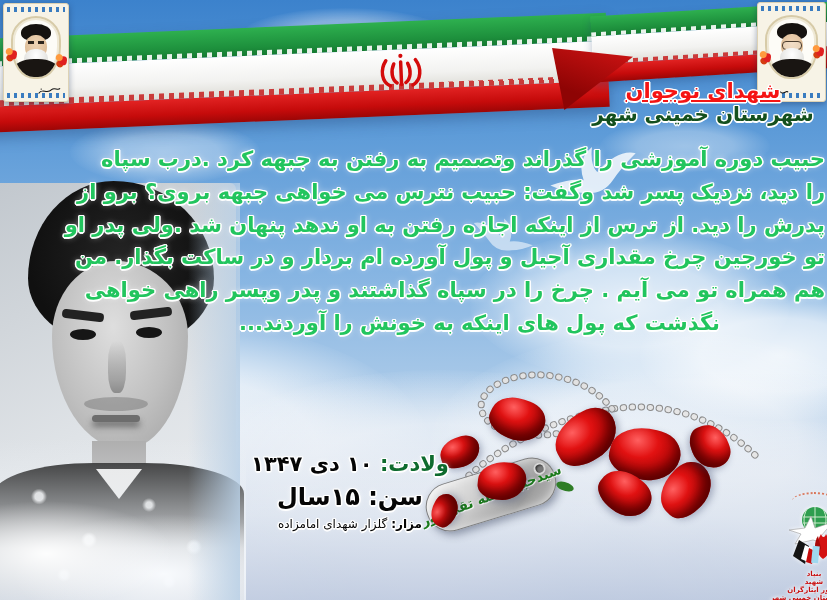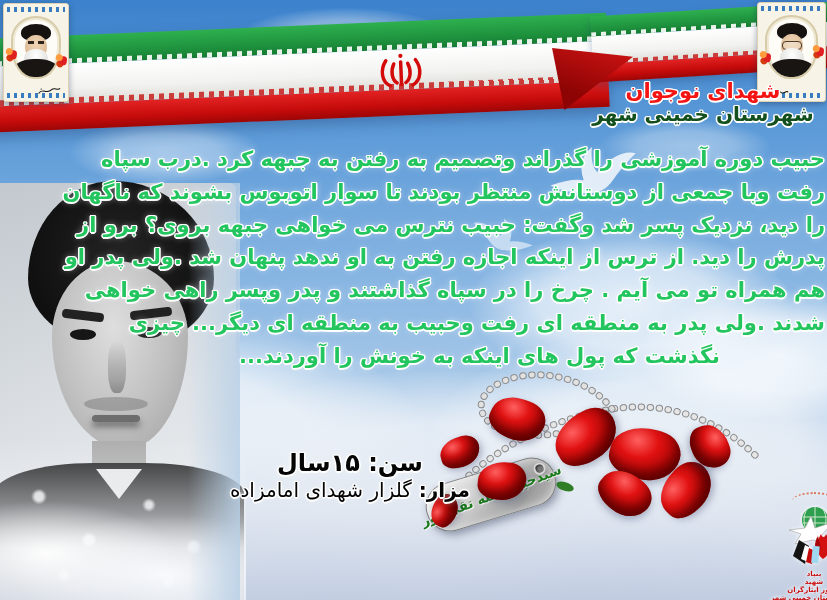--- a/index.html
+++ b/index.html
@@ -57,21 +57,21 @@
   .robe{position:absolute;left:50%;bottom:-4px;transform:translateX(-50%);
     width:44px;height:22px;background:#191512;border-radius:45% 45% 0 0;}
   .flower{position:absolute;width:12px;height:16px;border-radius:50%;
     background:radial-gradient(circle at 35% 35%,#ff9a3d 0 3px,rgba(0,0,0,0) 4px),
                radial-gradient(circle at 70% 55%,#e02020 0 4px,rgba(0,0,0,0) 5px),
                radial-gradient(circle at 40% 75%,#d43c10 0 3px,rgba(0,0,0,0) 4px);}
   .sig{position:absolute;bottom:3px;width:26px;height:14px;}
   
   .title-block{position:absolute;right:6px;top:80px;width:236px;text-align:center;z-index:7;line-height:23px;}
   .title-red{font-size:21px;font-weight:bold;color:#f51414;white-space:nowrap;
-    text-shadow:-1.5px 0 #fff,1.5px 0 #fff,0 -1.5px #fff,0 1.5px #fff,1px 1px #fff,-1px -1px #fff,1px -1px #fff,-1px 1px #fff;}
+    text-shadow:-1.5px 0 #fff,1.5px 0 #fff,0 -1.5px #fff,0 1.5px #fff,1px 1px #fff,-1px -1px #fff,1px -1px #fff,-1px 1px #fff;text-decoration:underline;}
   .title-green{font-size:20px;font-weight:bold;color:#14501e;white-space:nowrap;
     text-shadow:-1.5px 0 #fff,1.5px 0 #fff,0 -1.5px #fff,0 1.5px #fff,1px 1px #fff,-1px -1px #fff,1px -1px #fff,-1px 1px #fff;}
   
   .story{position:absolute;left:134px;top:143px;width:691px;z-index:30;text-align:center;}
   .story .line{font-size:21px;font-weight:bold;color:#22c55e;line-height:32.8px;white-space:nowrap;
     text-shadow:-1.5px 0 rgba(255,255,255,.95),1.5px 0 rgba(255,255,255,.95),0 -1.5px rgba(255,255,255,.95),
       0 1.5px rgba(255,255,255,.95),1px 1px #fff,-1px -1px #fff,1px -1px #fff,-1px 1px #fff,0 0 7px rgba(255,255,255,.7);}
   
   .photo{position:absolute;left:0;top:183px;width:236px;height:417px;z-index:10;}
   .photo .pbg{position:absolute;inset:0;
@@ -113,21 +113,21 @@
     background:linear-gradient(to left,rgba(185,208,230,.85),rgba(185,208,230,0));}
   
   .dove{position:absolute;z-index:8;}
   
   .info-block{position:absolute;left:222px;top:447px;width:256px;z-index:31;text-align:center;}
   .info-line{white-space:nowrap;font-weight:bold;color:#050505;
     text-shadow:-1.5px 0 #fff,1.5px 0 #fff,0 -1.5px #fff,0 1.5px #fff,1px 1px #fff,-1px -1px #fff,1px -1px #fff,-1px 1px #fff,0 0 6px rgba(255,255,255,.8);}
   .l-birth{font-size:21px;line-height:34px;}
   .l-death{font-size:22px;line-height:35px;}
   .l-age{font-size:24px;line-height:33px;}
-  .l-grave{font-size:20px;line-height:21px;font-weight:bold;}
+  .l-grave{font-size:12px;line-height:21px;font-weight:bold;}
   .lbl-green{color:#0e6b2e;}
   .lbl-red{color:#e00505;}
   
   .chain{position:absolute;left:420px;top:355px;z-index:20;}
   .dogtag{position:absolute;left:424px;top:470px;width:132px;height:47px;z-index:21;
     transform:rotate(-17deg);border-radius:24px;border:1px solid #7e7e7e;
     background:linear-gradient(145deg,#f4f4f4 0%,#cfcfcf 40%,#9c9c9c 75%,#bdbdbd 100%);
     box-shadow:2px 4px 8px rgba(40,50,80,.45), inset 0 0 10px rgba(255,255,255,.6);}
   .dogtag .hole{position:absolute;right:8px;top:9px;width:8px;height:8px;border-radius:50%;
     background:#777;box-shadow:inset 1px 1px 2px #333,0 0 0 2px #d7d7d7;}
@@ -254,25 +254,24 @@
     <div class="pmouth"></div>
     <div class="pneck"></div>
     <div class="jacket"></div>
     <div class="collar"></div>
     <div class="fade-b"></div>
     <div class="fade-r"></div>
   </div>
 
   <div class="story">
     <div class="line">حبیب دوره آموزشی را گذراند وتصمیم به رفتن به جبهه کرد .درب سپاه</div>
-    <div class="line">رفت وبا جمعی از دوستانش منتظر بودند تا سوار اتوبوس بشوند که ناگهان</div>
     <div class="line">را دید، نزدیک پسر شد وگفت: حبیب نترس می خواهی جبهه بروی؟ برو از</div>
     <div class="line">پدرش را دید. از ترس از اینکه اجازه رفتن به او ندهد پنهان شد .ولی پدر او</div>
+    <div class="line">تو خورجین چرخ مقداری آجیل و پول آورده ام بردار و در ساکت بگذار. من</div>
     <div class="line">هم همراه تو می آیم . چرخ را در سپاه گذاشتند و پدر وپسر راهی خواهی</div>
-    <div class="line">شدند .ولی پدر به منطقه ای رفت وحبیب به منطقه ای دیگر... چیزی</div>
     <div class="line">نگذشت که پول های اینکه به خونش را آوردند...</div>
   </div>
 
   <svg class="chain" width="345" height="150" viewBox="0 0 345 150">
     <g fill="none" stroke-linecap="round">
       <path d="M335,100 C295,62 245,46 192,54 C132,64 82,90 45,124" stroke="#8d8d8d" stroke-width="7" stroke-dasharray="0.5 8.5"></path>
       <path d="M335,100 C295,62 245,46 192,54 C132,64 82,90 45,124" stroke="#e6e6e6" stroke-width="5" stroke-dasharray="0.5 8.5"></path>
       <path d="M192,54 C165,18 105,10 73,32 C48,50 64,78 108,80 C145,82 175,70 192,54" stroke="#8d8d8d" stroke-width="7" stroke-dasharray="0.5 8.5"></path>
       <path d="M192,54 C165,18 105,10 73,32 C48,50 64,78 108,80 C145,82 175,70 192,54" stroke="#e2e2e2" stroke-width="5" stroke-dasharray="0.5 8.5"></path>
     </g>
@@ -288,20 +287,24 @@
   <div class="petal" style="left:553px;top:413px;width:66px;height:48px;transform:rotate(-30deg)"></div>
   <div class="petal" style="left:610px;top:428px;width:70px;height:52px;transform:rotate(15deg)"></div>
   <div class="petal" style="left:657px;top:468px;width:58px;height:44px;transform:rotate(-45deg)"></div>
   <div class="petal" style="left:598px;top:473px;width:54px;height:41px;transform:rotate(40deg)"></div>
   <div class="petal" style="left:478px;top:462px;width:48px;height:38px;transform:rotate(5deg)"></div>
   <div class="petal" style="left:428px;top:498px;width:33px;height:25px;transform:rotate(-60deg)"></div>
   <div class="petal" style="left:688px;top:428px;width:44px;height:37px;transform:rotate(70deg)"></div>
   <div class="leaf" style="left:556px;top:482px"></div>
 
   <div class="info-block">
+    <div class="info-line l-birth">
+      <span class="lbl-green">ولادت:</span>
+      <span>۱۰ دی ۱۳۴۷</span>
+    </div>
     <div class="info-line l-age">
       <span>سن:</span>
       <span>۱۵سال</span>
     </div>
     <div class="info-line l-grave">
       <span>مزار:</span>
       <span style="font-weight:normal">گلزار شهدای امامزاده</span>
     </div>
   </div>
 

